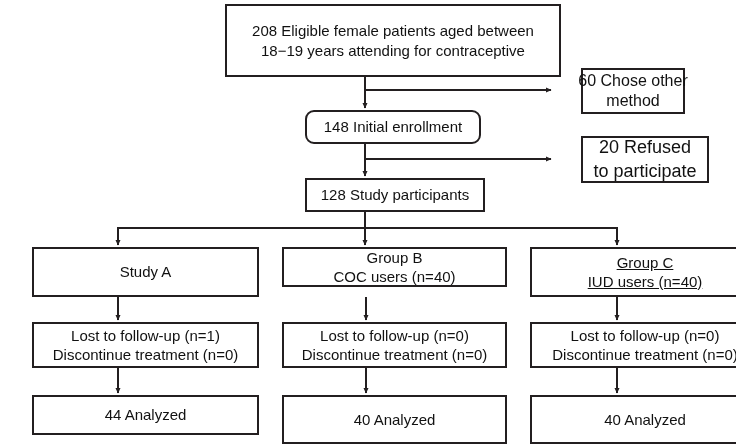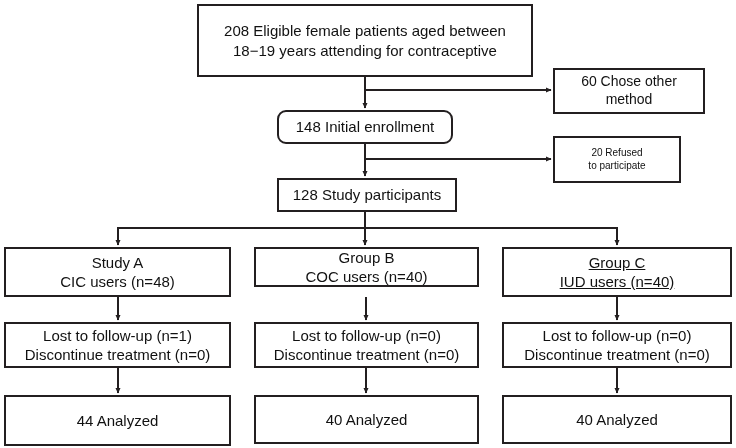--- a/index.html
+++ b/index.html
@@ -23,41 +23,42 @@
     background: #ffffff;
     display: flex;
     flex-direction: column;
     align-items: center;
     justify-content: center;
     text-align: center;
     line-height: 1.28;
     font-size: 15px;
     color: #111111;
     padding: 2px 16px;
+    margin-left: 28px;
   }
   .node .line {
     display: block;
     white-space: nowrap;
   }
   
   #node-eligible      { left: 197px; top: 4px;   width: 336px; height: 73px; }
-  #node-other-methods { left: 553px; top: 68px;  width: 152px; height: 46px; font-size: 14px; }
+  #node-other-methods { left: 553px; top: 68px;  width: 104px; height: 46px; font-size: 16px; }
   #node-enrollment    { left: 277px; top: 110px; width: 176px; height: 34px; border-radius: 9px; }
-  #node-refused       { left: 553px; top: 136px; width: 128px; height: 47px; font-size: 10px; }
+  #node-refused       { left: 553px; top: 136px; width: 128px; height: 47px; font-size: 18px; }
   #node-participants  { left: 277px; top: 178px; width: 180px; height: 34px; }
 
   #node-group-a    { left: 4px;   top: 247px; width: 227px; height: 50px; }
   #node-group-b    { left: 254px; top: 247px; width: 225px; height: 40px; }
   #node-group-c    { left: 502px; top: 247px; width: 230px; height: 50px; text-decoration: underline; }
 
   #node-lost-a     { left: 4px;   top: 322px; width: 227px; height: 46px; }
   #node-lost-b     { left: 254px; top: 322px; width: 225px; height: 46px; }
   #node-lost-c     { left: 502px; top: 322px; width: 230px; height: 46px; }
 
-  #node-analyzed-a { left: 4px;   top: 395px; width: 227px; height: 51px; }
+  #node-analyzed-a { left: 4px;   top: 395px; width: 227px; height: 40px; }
   #node-analyzed-b { left: 254px; top: 395px; width: 225px; height: 49px; }
   #node-analyzed-c { left: 502px; top: 395px; width: 230px; height: 49px; }
 
   #connectors {
     position: absolute;
     left: 0; top: 0;
     width: 736px;
     height: 448px;
     pointer-events: none;
   }
@@ -114,21 +115,20 @@
     <span class="line">20 Refused</span>
     <span class="line">to participate</span>
   </div>
 
   <div class="node" id="node-participants">
     <span class="line">128 Study participants</span>
   </div>
 
   <div class="node" id="node-group-a">
     <span class="line">Study A</span>
-    <span class="line">CIC users (n=48)</span>
   </div>
 
   <div class="node" id="node-group-b">
     <span class="line">Group B</span>
     <span class="line">COC users (n=40)</span>
   </div>
 
   <div class="node" id="node-group-c">
     <span class="line">Group C</span>
     <span class="line">IUD users (n=40)</span>

